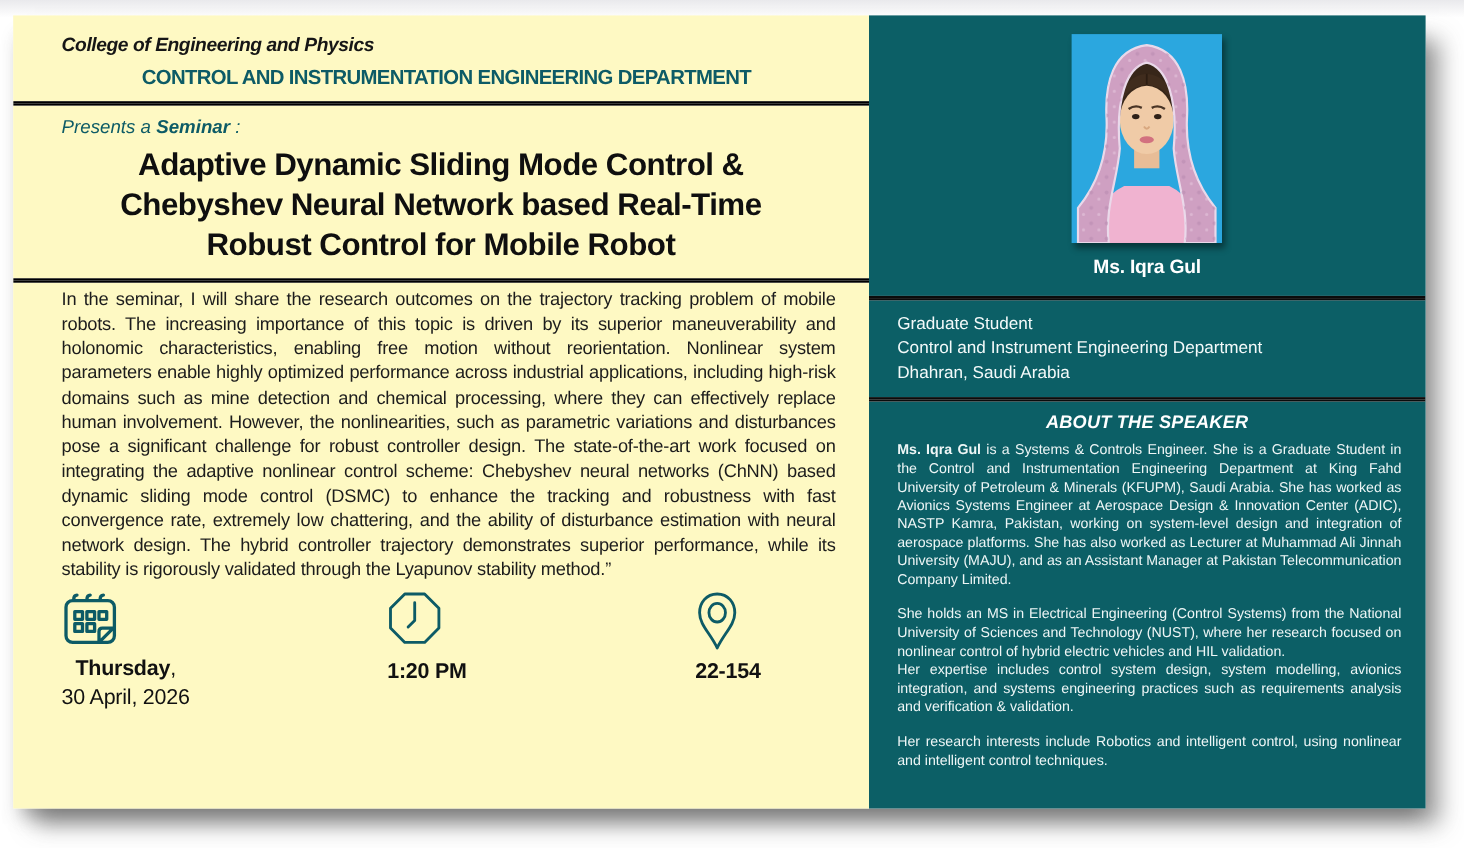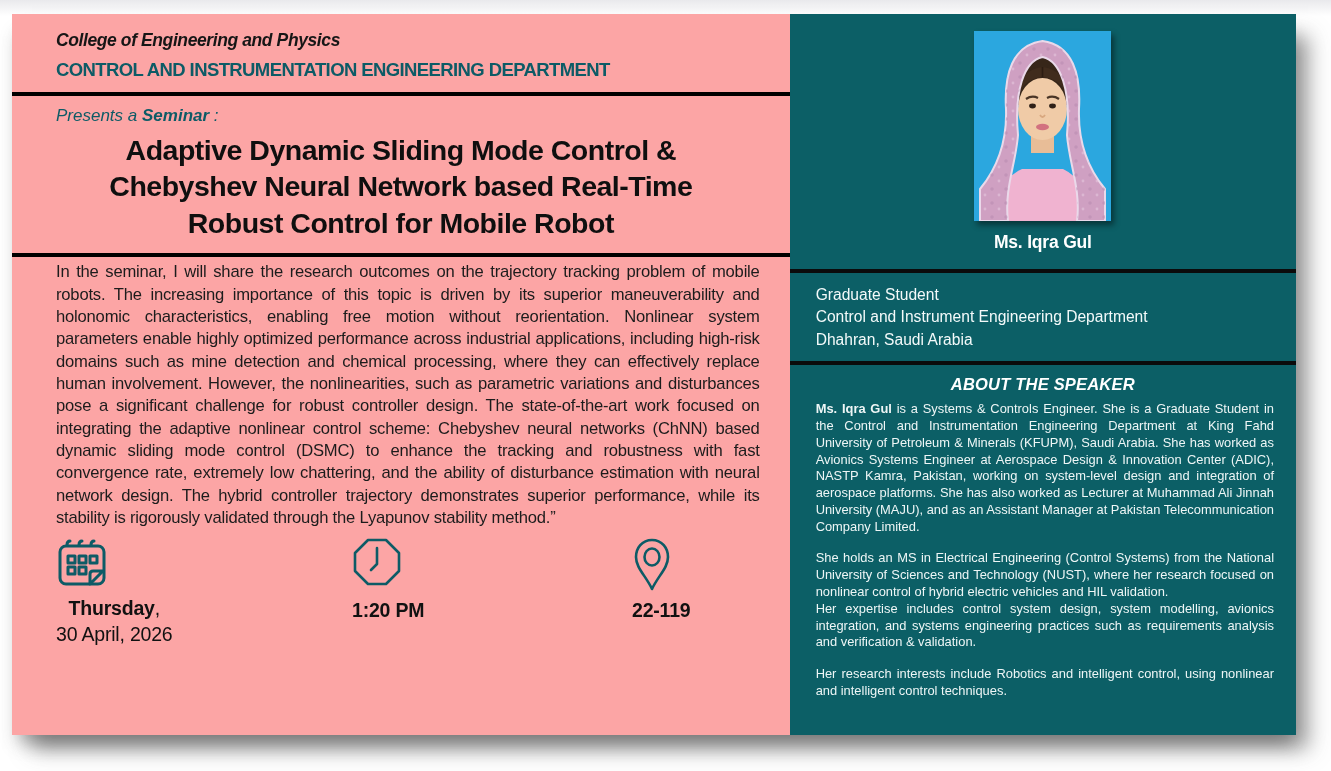--- a/index.html
+++ b/index.html
@@ -5,24 +5,24 @@
   * { margin:0; padding:0; box-sizing:border-box; }
   html,body { width:1331px; height:771px; background:#ffffff; font-family:"Liberation Sans", sans-serif; overflow:hidden; }
   body::before { content:""; display:block; position:absolute; top:0; left:0; width:1331px; height:16px;
                  background:linear-gradient(#e9e9ec, #ffffff); }
 
   .card { position:absolute; left:12px; top:14px; width:1284px; height:721px; display:flex;
           background:#ffffff;
           box-shadow: 16px 18px 20px -4px rgba(70,70,70,.55), 0 14px 16px -6px rgba(70,70,70,.40); }
 
   
-  .left { width:860px; height:721px; background:#fca5a5; overflow:hidden; }
+  .left { width:860px; height:721px; background:#fef9c3; overflow:hidden; }
   .hdr { padding:16px 34px 0 44px; }
   .college { font-style:italic; font-weight:bold; font-size:17.5px; color:#161616; letter-spacing:-0.4px; }
-  .dept { margin-top:8px; font-weight:bold; font-size:18.5px; color:#0d5b66; letter-spacing:-0.6px; }
+  .dept { margin-top:8px; font-weight:bold; font-size:18.5px; color:#0d5b66; letter-spacing:-0.6px;text-align:center; }
   .hr-dark { margin-top:11px; height:4px; border-top:2px solid #000; border-bottom:2px solid #000; background:#fff; }
   .presents { padding:10px 34px 0 44px; font-style:italic; font-size:17px; color:#0d5b66; }
   .presents .bold { font-weight:bold; }
   .title { padding:6px 30px 10px 30px; text-align:center; font-weight:bold; font-size:28.5px;
            line-height:1.28; color:#0f0f0f; letter-spacing:-0.5px; }
   .abs-head { padding:7px 34px 0 44px; font-style:italic; font-weight:bold; font-size:19px; color:#0d5b66; letter-spacing:-0.3px; }
   .abs-body { padding:4px 30px 0 44px; text-align:justify; font-size:16.6px; line-height:1.345; color:#1c1c1c; letter-spacing:-0.2px; }
 
   .events { position:relative; height:150px; margin-top:8px; }
   .ev { position:absolute; color:#111; }
@@ -103,21 +103,21 @@
         <div class="ev-label b">1:20 PM</div>
       </div>
 
       <div class="ev ev3">
         <span class="ev-ico">
           <svg width="40" height="56" viewBox="0 0 40 56" fill="none" stroke="#0d5b66" stroke-width="2.6" stroke-linecap="round" stroke-linejoin="round">
             <path d="M20 3 C10 3 4 11 4 20 C4 31 14 39 20 52 C26 39 36 31 36 20 C36 11 30 3 20 3 Z"></path>
             <ellipse cx="20" cy="20" rx="7.5" ry="8.5"></ellipse>
           </svg>
         </span>
-        <div class="ev-label b">22-119</div>
+        <div class="ev-label b">22-154</div>
       </div>
     </div>
   </div>
 
   <div class="right">
     <div class="photo-wrap">
       <svg width="137" height="190" viewBox="0 0 137 190">
         <defs>
           <pattern id="flr" width="14" height="14" patternUnits="userSpaceOnUse">
             <circle cx="4" cy="4" r="1.8" fill="#b88ab0"></circle>

